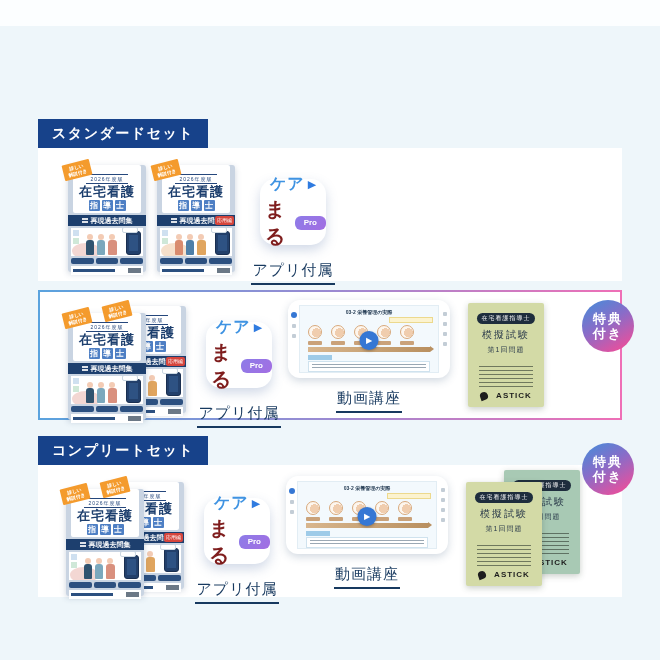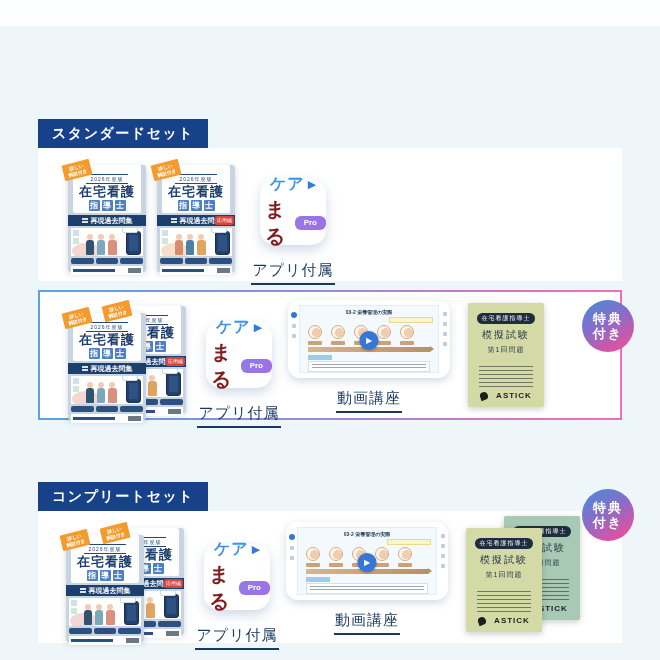--- a/index.html
+++ b/index.html
@@ -6,21 +6,21 @@
   html,body{width:660px;height:660px}
   body{font-family:"Liberation Sans","DejaVu Sans",sans-serif;background:#eef6fa;overflow:hidden}
   .page{position:relative;width:660px;height:660px;background:#eef6fa;overflow:hidden}
   .top-strip{position:absolute;top:0;left:0;width:660px;height:26px;background:#fcfeff}
   .title{position:absolute;top:50px;left:0;width:660px;text-align:center;font-size:27px;font-weight:bold;color:#17395f;letter-spacing:3px}
 
   
   .set{position:absolute;left:38px;width:584px}
   #set-startup{top:119px}
   #set-standard{top:291px}
-  #set-complete{top:482px}
+  #set-complete{top:436px}
   .tab{display:block;width:max-content;position:relative;z-index:3;background:#17428a;color:#fff;font-size:14px;font-weight:bold;letter-spacing:1.5px;line-height:15px;padding:7px 14px}
   .box{position:relative;background:#fff}
   #set-startup .box{height:133px}
   .gwrap{position:relative;z-index:1;margin-top:-1px;background:linear-gradient(90deg,#5aa3de,#9b8ad2,#ef6fb6);padding:2px}
   .gwrap .box{height:126px}
   #set-complete .box{height:132px}
   .badge{position:absolute;z-index:5;width:52px;height:52px;border-radius:50%;background:linear-gradient(150deg,#4a8ad8 5%,#8a6cc8 45%,#ea4f9c 90%);color:#fff;font-weight:bold;font-size:13px;letter-spacing:2px;text-align:center;line-height:15px;padding-top:11px}
   #set-standard .badge{right:-12px;top:9px}
   #set-complete .badge{right:-12px;top:7px}
 

